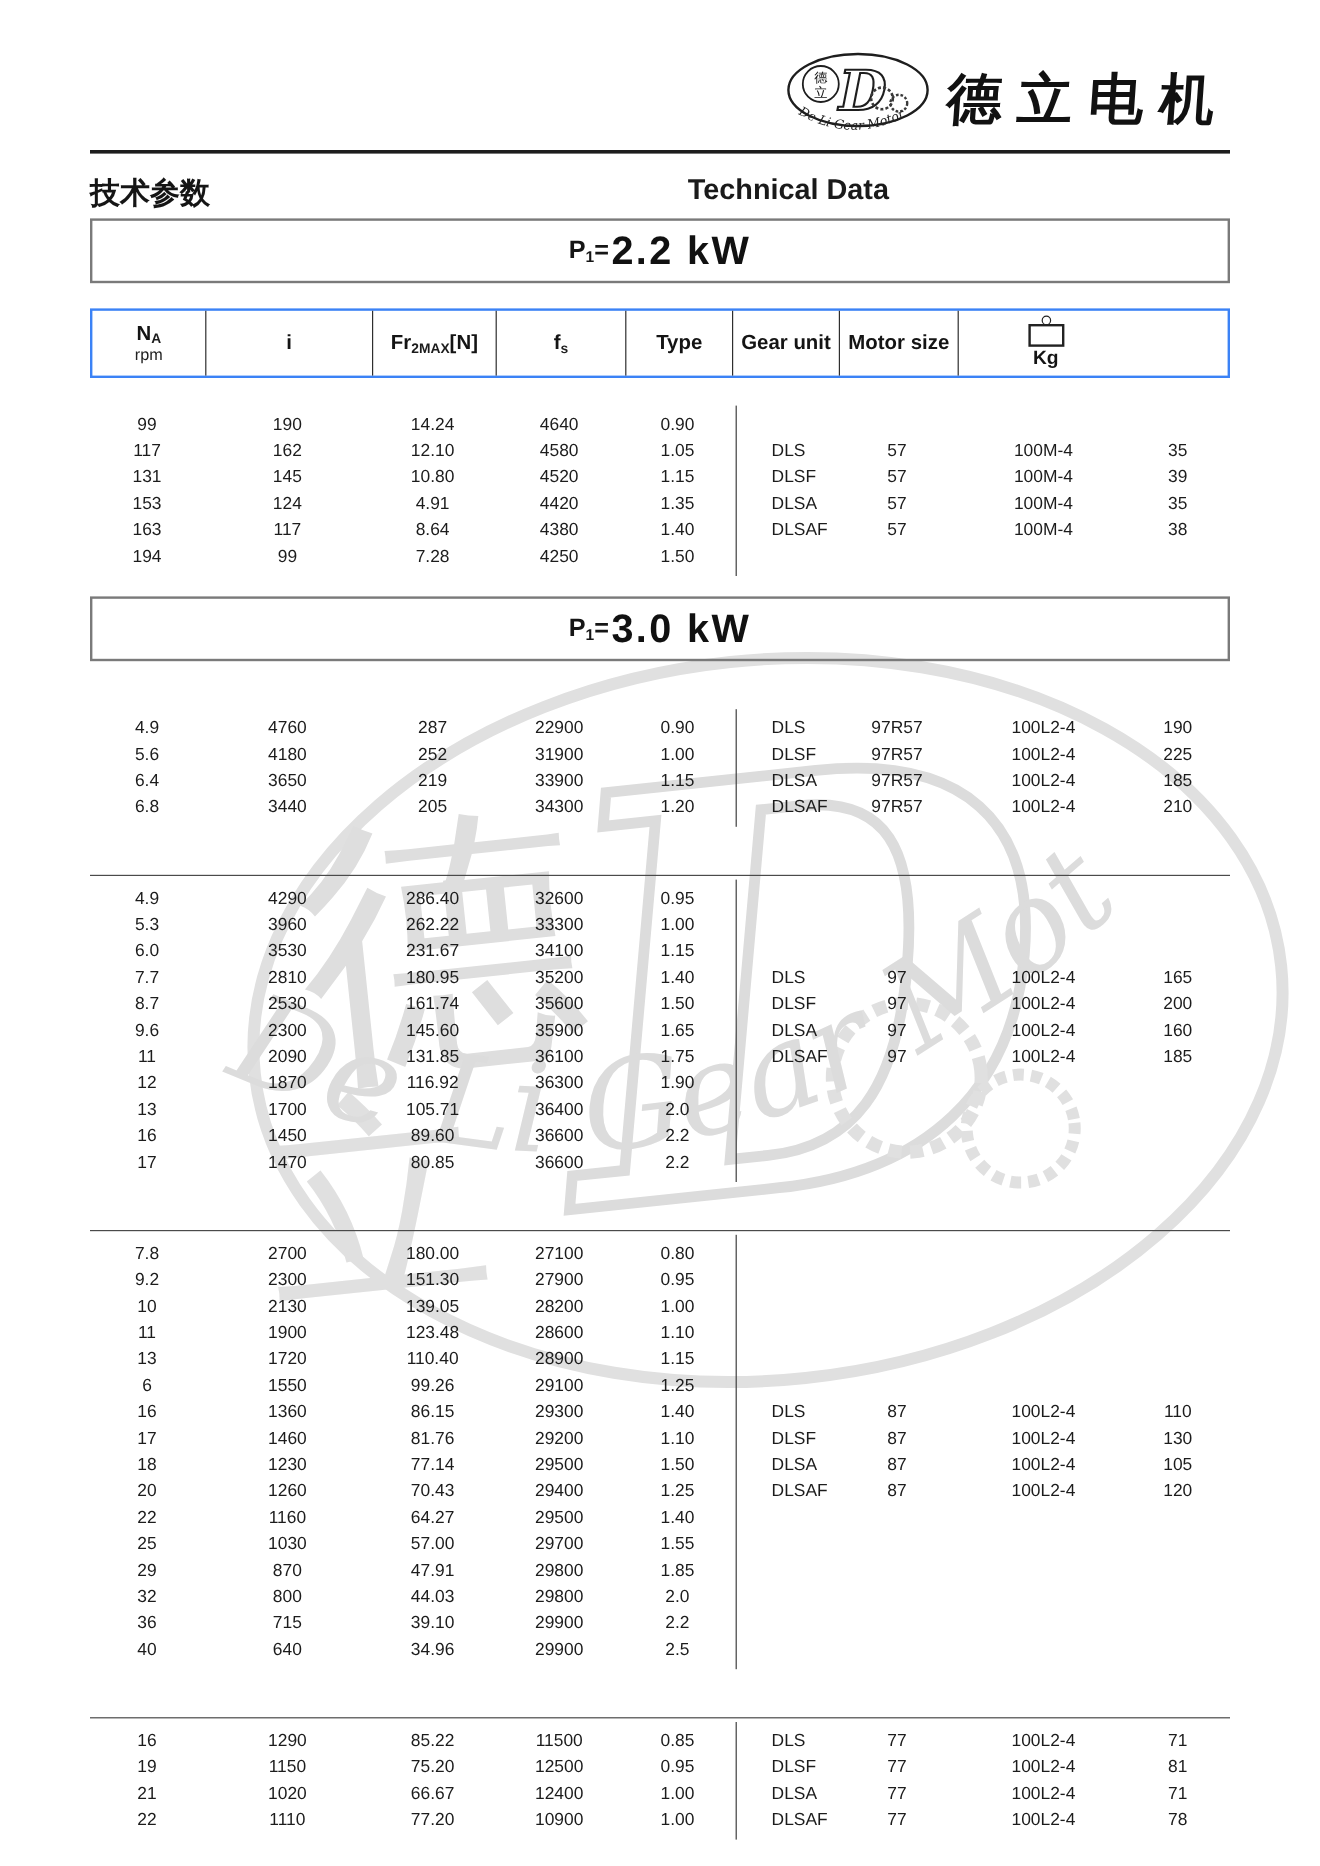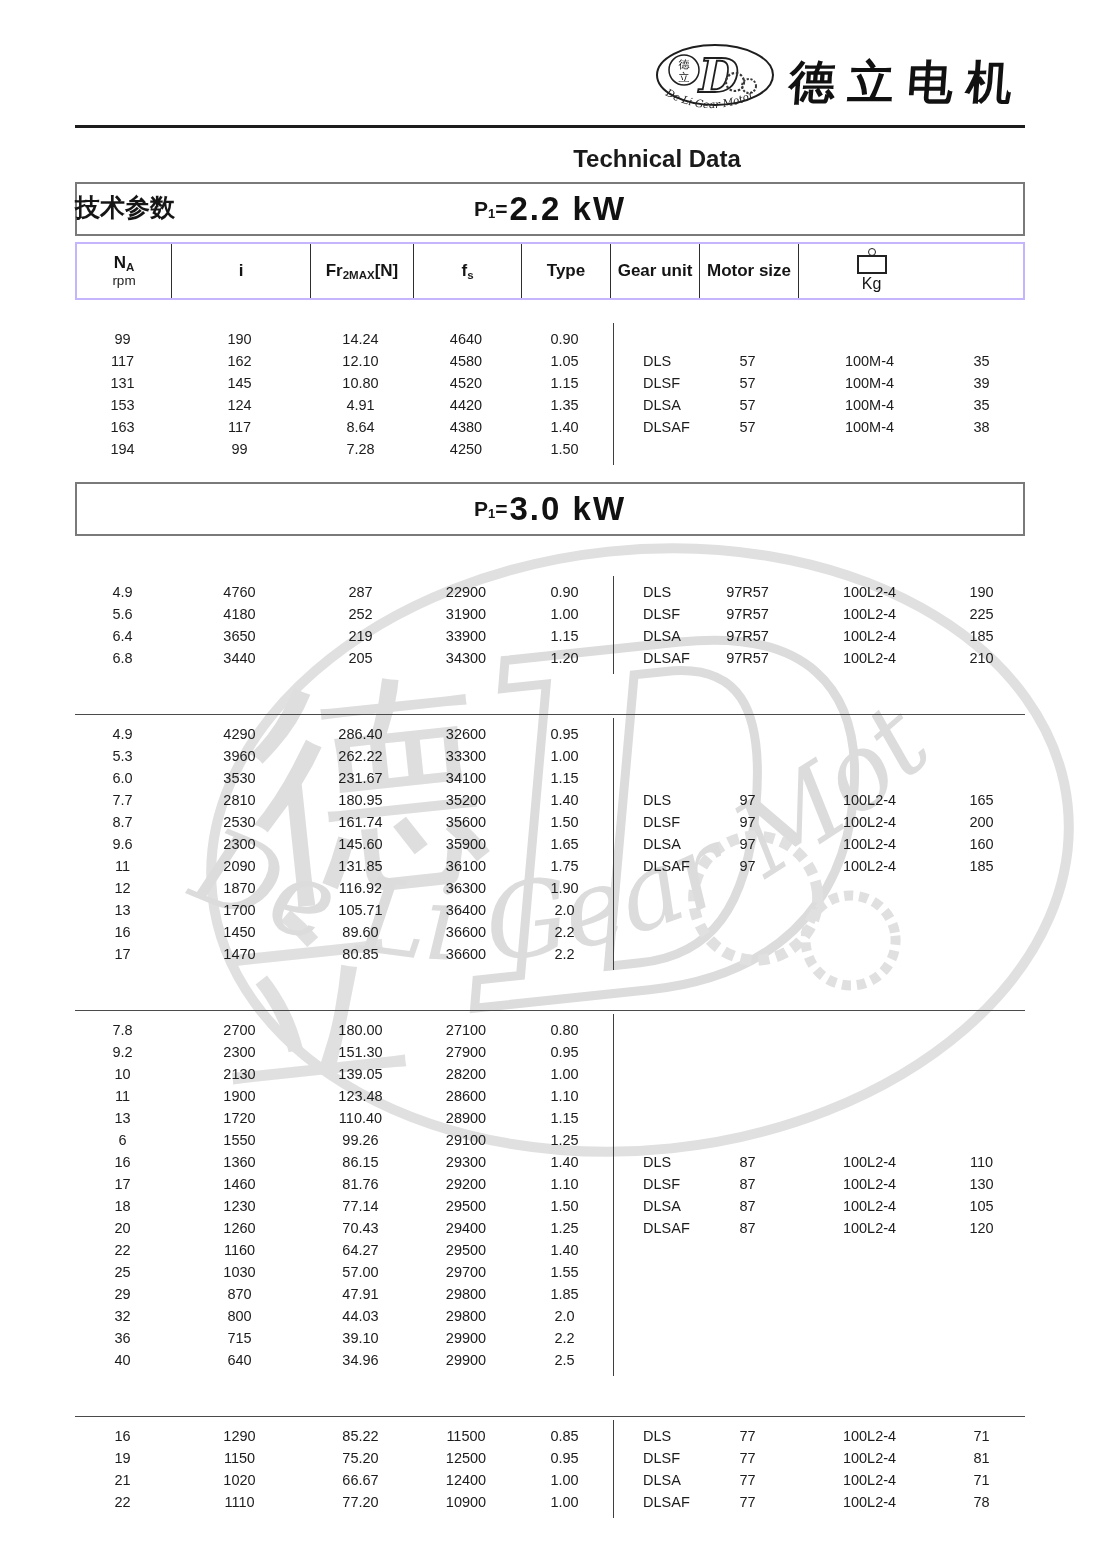--- a/index.html
+++ b/index.html
@@ -15,34 +15,34 @@
 
   
   .logo-row { height:85px; display:flex; justify-content:flex-end; align-items:center; }
   .brand-cn { font-family:"DejaVu Serif","Liberation Serif",serif; font-weight:700;
               font-size:46px; letter-spacing:13px; color:#111; transform:skewX(-4deg);
               white-space:nowrap; margin-left:8px; }
   .top-rule { height:3px; background:#1d1d1d; }
 
   
   .title-row { position:relative; margin-top:14px; height:36px; }
-  .title-cn { position:absolute; left:0; top:2px; font-size:25px; font-weight:700; color:#151515;margin-top:47px; }
+  .title-cn { position:absolute; left:0; top:2px; font-size:25px; font-weight:700; color:#151515; }
   .title-en { position:absolute; left:582px; top:3px; transform:translateX(-50%);
               font-size:24px; font-weight:700; color:#1a1a1a; }
 
   
   .power-box { margin-top:4px; height:54px; border:2px solid #7a7a7a;
                display:flex; align-items:center; justify-content:center; background:transparent; }
   .pp   { font-size:21px; font-weight:700; color:#151515; }
   .psub { font-size:13px; font-weight:700; color:#151515; position:relative; top:4px; }
   .pval { font-size:33px; font-weight:800; letter-spacing:2px; color:#111; margin-left:2px; }
   .mt14 { margin-top:14px; }
 
   
-  .thead { margin-top:6px; height:58px; border:2px solid #c4b5fd;
+  .thead { margin-top:21px; height:58px; border:2px solid #3b82f6;
            display:grid; grid-template-columns:95px 139px 103px 108px 89px 89px 99px 145px 79px; }
   .thcell { border-right:1.5px solid #2e2e2e; display:flex; flex-direction:column;
             align-items:center; justify-content:center; line-height:1.15; }
   .thcell:last-child { border-right:none; }
   .th-main { font-size:17px; font-weight:700; color:#141414; }
   .th-s    { font-size:11.5px; font-weight:700; position:relative; top:3px; }
   .th-unit { font-size:13.5px; color:#222; }
   .kg-icon { margin-bottom:1px; }
   .kg-ring { width:8px; height:8px; border:1.5px solid #222; border-radius:50%; margin:0 auto; }
   .kg-body { width:30px; height:19px; border:2px solid #222; margin:-1px auto 0; }
@@ -137,21 +137,21 @@
         <div><span class="th-main">Gear unit</span></div>
       </div>
       <div class="thcell">
         <div><span class="th-main">Motor size</span></div>
       </div>
       <div class="thcell">
         <div class="kg-icon">
           <div class="kg-ring"></div>
           <div class="kg-body"></div>
         </div>
-        <div class="th-main" style="font-weight:400;font-size:16px;">Kg</div>
+        <div class="th-main" style="font-weight:700;font-size:16px;">Kg</div>
       </div>
     </div>
 
     <div class="datagroup mt20">
       <div class="rows">
         <div class="vdiv"></div>
       <div class="trow">
             <div class="cell c0">99</div>
             <div class="cell c1">190</div>
             <div class="cell c2">14.24</div>

